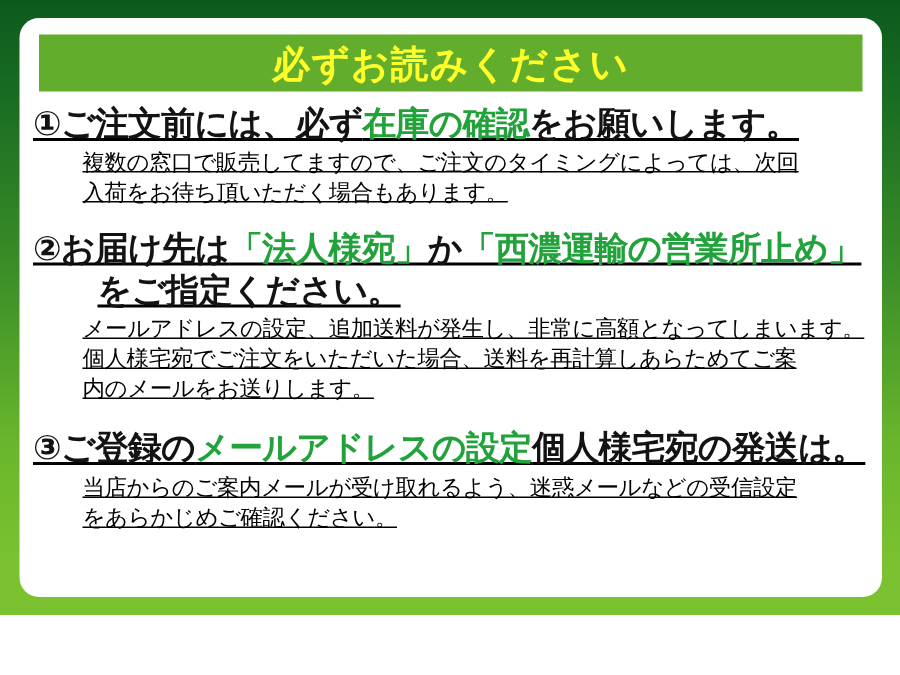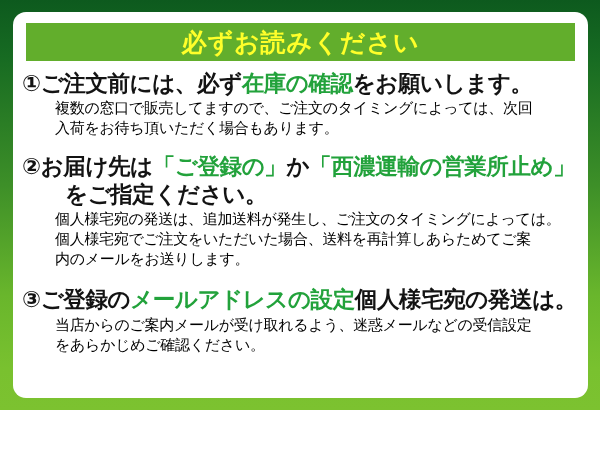--- a/index.html
+++ b/index.html
@@ -54,20 +54,21 @@
     font-weight: bold;
     letter-spacing: 1px;
     line-height: 1;
     white-space: nowrap;
   }
   #items {
     position: absolute;
     left: 0;
     top: 58px;
     width: 575px;
+    text-decoration: underline;
   }
   .item {
     position: relative;
   }
   .item-heading {
     font-size: 22.5px;
     font-weight: bold;
     color: #131313;
     line-height: 1.22;
     letter-spacing: -0.4px;
@@ -126,24 +127,24 @@
 
     <div id="items">
         <div class="item" id="item-1">
           <div class="item-heading"><span>①</span><span>ご注文前には、必ず</span><span class="hl">在庫の確認</span><span>をお願いします。</span></div>
           <div class="item-body">
             <div>複数の窓口で販売してますので、ご注文のタイミングによっては、次回</div>
             <div>入荷をお待ち頂いただく場合もあります。</div>
           </div>
         </div>
         <div class="item" id="item-2">
-          <div class="item-heading"><span>②</span><span>お届け先は</span><span class="hl">「ご登録の」</span><span>か</span><span class="hl">「西濃運輸の営業所止め」</span></div>
+          <div class="item-heading"><span>②</span><span>お届け先は</span><span class="hl">「法人様宛」</span><span>か</span><span class="hl">「西濃運輸の営業所止め」</span></div>
           <div class="item-heading heading-cont">をご指定ください。</div>
           <div class="item-body">
-            <div>個人様宅宛の発送は、追加送料が発生し、ご注文のタイミングによっては。</div>
+            <div>メールアドレスの設定、追加送料が発生し、非常に高額となってしまいます。</div>
             <div>個人様宅宛でご注文をいただいた場合、送料を再計算しあらためてご案</div>
             <div>内のメールをお送りします。</div>
           </div>
         </div>
         <div class="item" id="item-3">
           <div class="item-heading"><span>③</span><span>ご登録の</span><span class="hl">メールアドレスの設定</span><span>個人様宅宛の発送は。</span></div>
           <div class="item-body">
             <div>当店からのご案内メールが受け取れるよう、迷惑メールなどの受信設定</div>
             <div>をあらかじめご確認ください。</div>
           </div>

